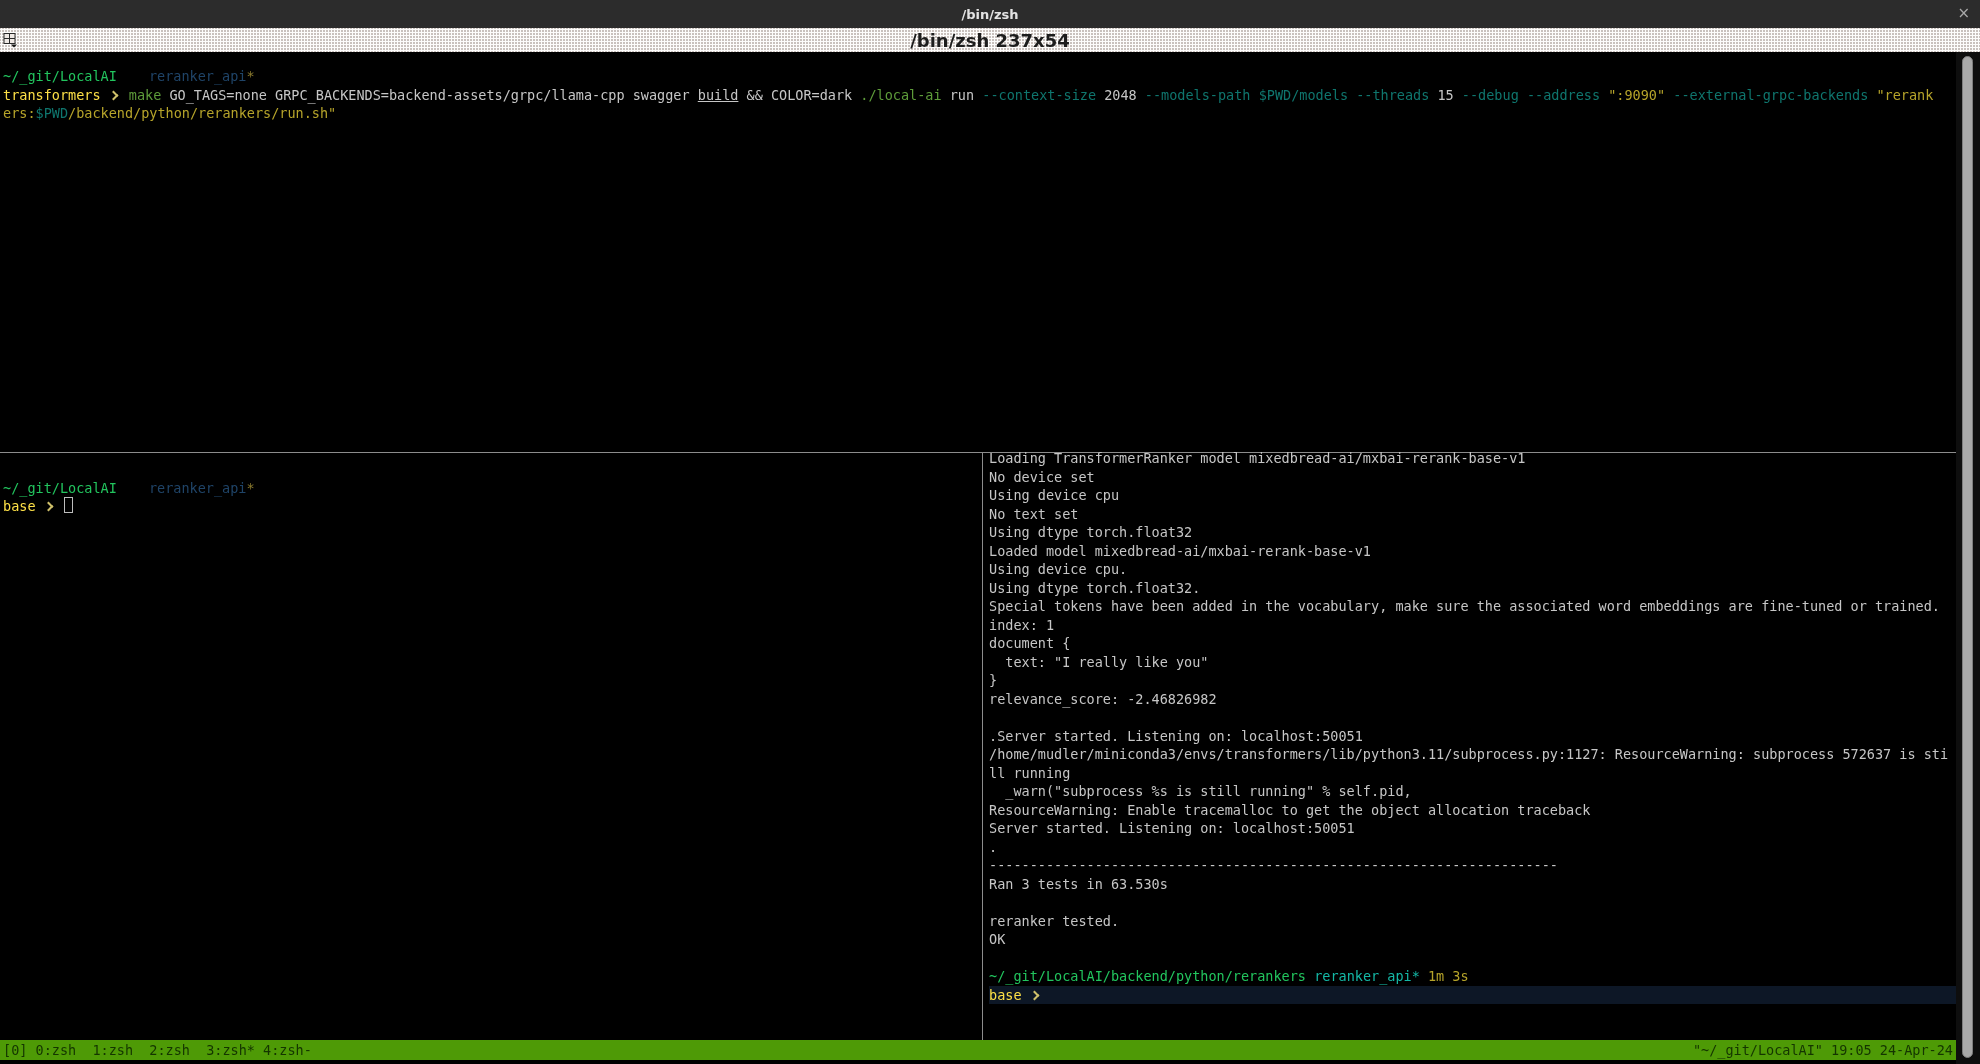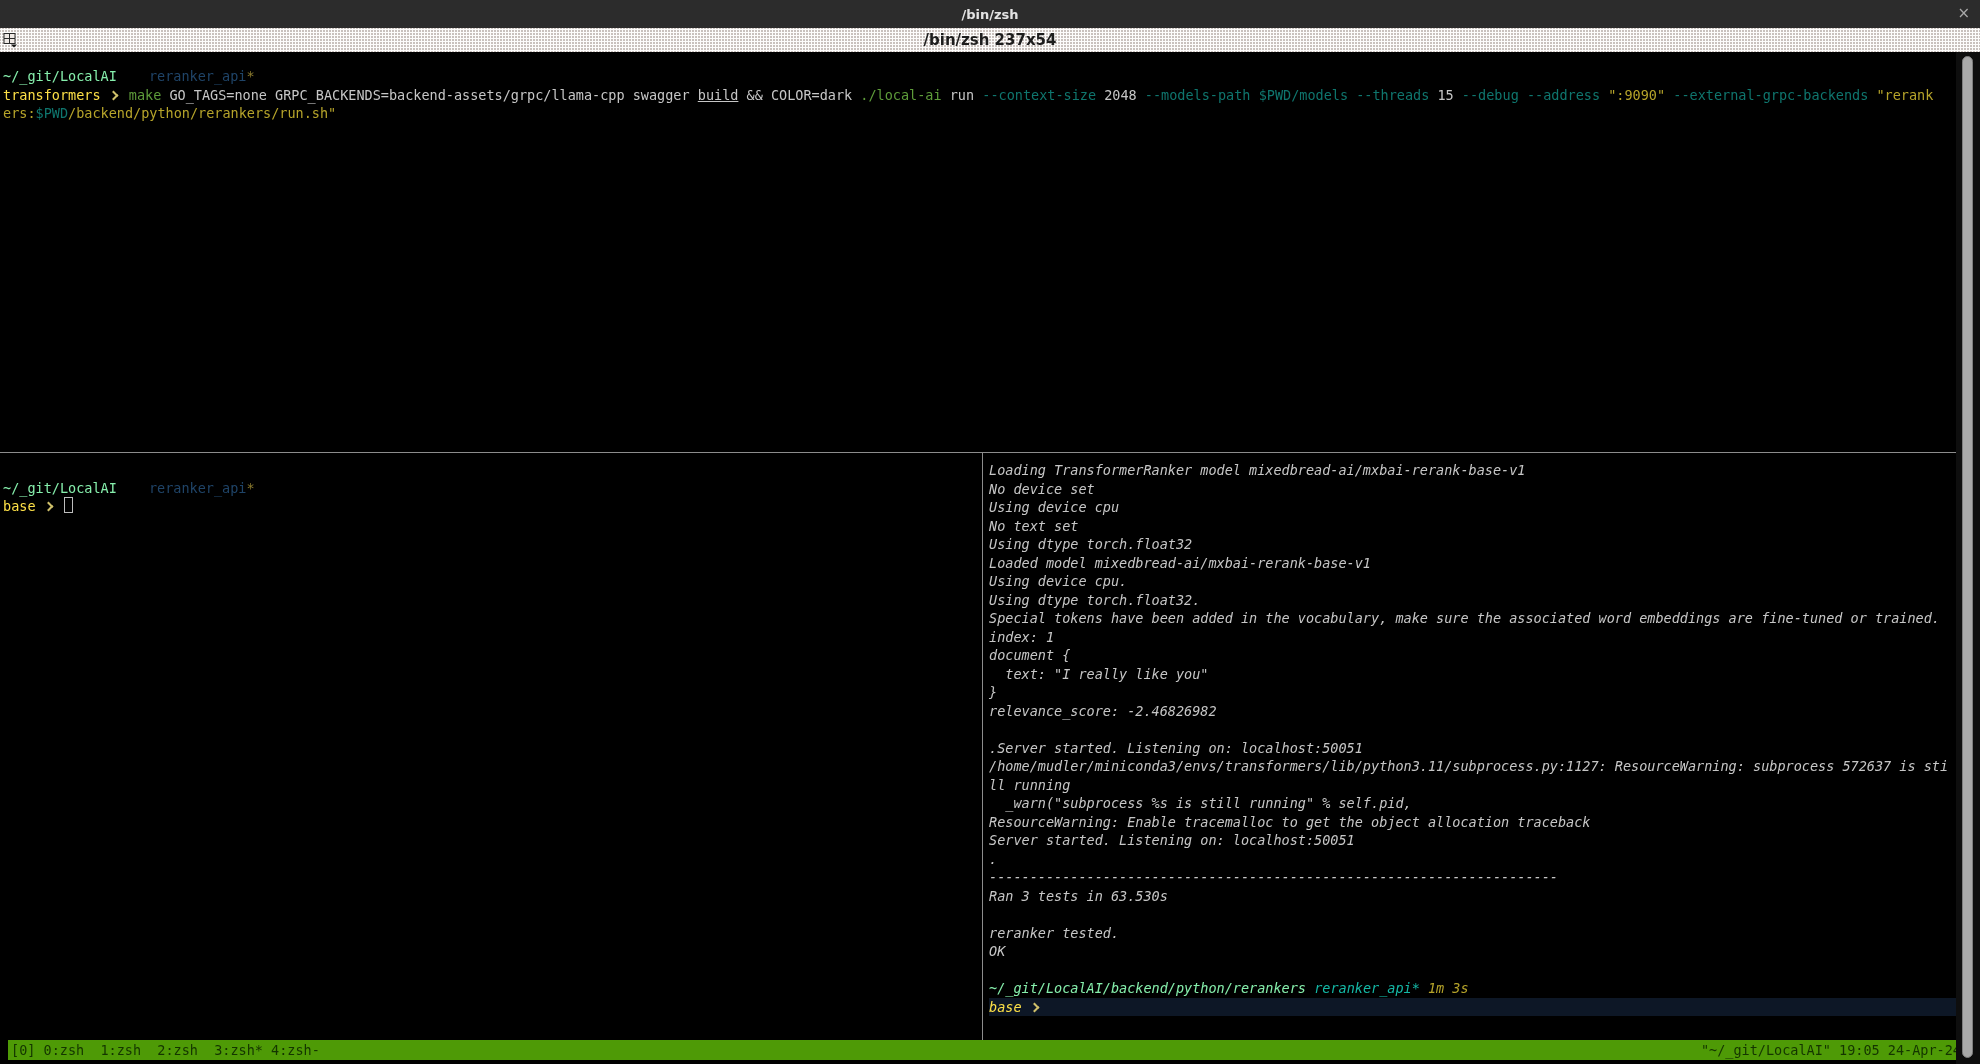--- a/index.html
+++ b/index.html
@@ -10,53 +10,53 @@
   .titlebar{position:absolute;left:0;top:0;width:1980px;height:28px;background:#2c2c2c;
     display:flex;align-items:center;justify-content:center;
     font-family:"DejaVu Sans",sans-serif;font-size:13px;font-weight:bold;color:#e3e3e3;}
   .close{position:absolute;right:10px;top:4px;color:#a8a8a8;font-size:15px;font-weight:normal;
     font-family:"DejaVu Sans",sans-serif;cursor:default;}
   .tabbar{position:absolute;left:0;top:28px;width:1980px;height:24px;
     background-color:#c9c1bd;
     background-image:radial-gradient(circle,#fdfcfb 1px,transparent 1.2px);
     background-size:3px 3px;
     display:flex;align-items:center;justify-content:center;
-    font-family:"DejaVu Sans",sans-serif;font-size:15px;font-weight:bold;color:#1d1d1d;}
+    font-family:"DejaVu Sans",sans-serif;font-size:18px;font-weight:bold;color:#1d1d1d;}
   .tabicon{position:absolute;left:3px;top:4px;line-height:0;}
 
   
   .term{position:absolute;left:0;top:52px;width:1980px;height:1012px;background:#000;overflow:hidden;}
   .pane{position:absolute;overflow:hidden;font-size:13.5px;line-height:18.5px;color:#c6c6c6;}
   .tline{white-space:pre;min-height:18.5px;}
   .pane-top{left:0;top:0;width:1956px;height:400px;padding:15px 0 0 3px;}
   .hdivider{position:absolute;left:0;top:400px;width:1956px;height:1px;background:#8c8c8c;}
   .pane-bl{left:0;top:401px;width:981px;height:587px;padding:7px 0 0 3px;}
   .vdivider{position:absolute;left:982px;top:401px;width:1px;height:587px;background:#8c8c8c;}
-  .pane-br{left:984px;top:401px;width:972px;height:587px;padding:8px 8px 0 5px;font-style:italic;}
+  .pane-br{left:984px;top:389px;width:972px;height:587px;padding:8px 8px 0 5px;}
 
   
   .seg{color:#c6c6c6;}
-  .blue{color:#86efac;}
+  .blue{color:#22c55e;}
   .navy{color:#1f4468;margin-left:24px;}
   .olive{color:#8a7a2e;}
   .gray{color:#fde047;}
   .graylt{color:#14b8a6;}
   .green{color:#5e9c3a;}
   .teal{color:#0f766e;}
   .yellow{color:#b6a42a;}
   .ul{color:#c6c6c6;text-decoration:underline;}
   .hl{background:#0d1726;}
 
   .chev{display:inline-block;width:5px;height:5px;border:solid #cfc06a;
     border-width:2px 2px 0 0;transform:rotate(45deg);margin:0 4px 1px 1px;}
   .cursor-hollow{display:inline-block;width:7px;height:14px;border:1px solid #bdbdbd;
     vertical-align:-2px;}
 
   
-  .statusbar{position:absolute;left:8px;top:988px;width:1956px;height:20px;background:#4e9a06;
+  .statusbar{position:absolute;left:0;top:988px;width:1956px;height:20px;background:#4e9a06;
     display:flex;align-items:center;justify-content:space-between;
     font-size:13.5px;color:#143500;box-sizing:border-box;padding:0 3px;}
   .statusbar span{white-space:pre;}
 
   
   .scrollbar{position:absolute;right:0;top:0;width:24px;height:1012px;background:#0e0e0e;}
   .thumb{position:absolute;left:6px;top:4px;width:11px;height:1002px;background:#a9a9a9;
     border-radius:6px;border:1px solid #7e7e7e;box-sizing:border-box;}
 </style>
 </head>

